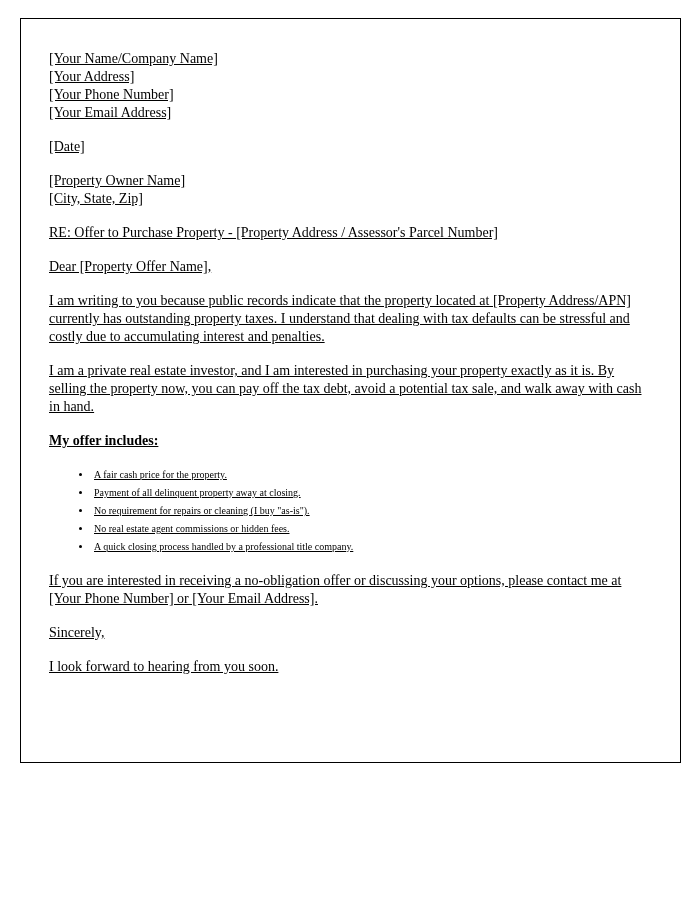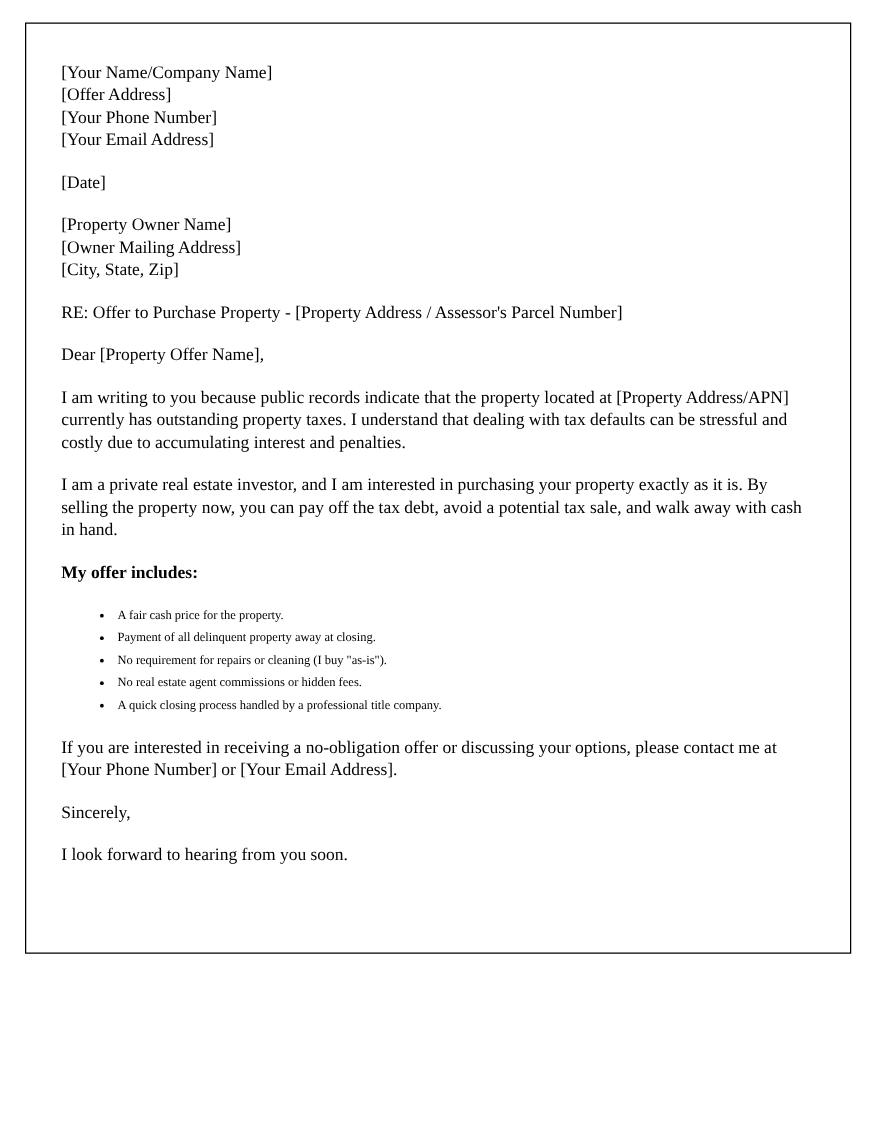--- a/index.html
+++ b/index.html
@@ -17,20 +17,21 @@
   .letter-frame {
     position: absolute;
     left: 20px;
     top: 18px;
     width: 661px;
     height: 745px;
     border: 1px solid #000000;
     box-sizing: border-box;
     padding: 31px 28px 0 28px;
     overflow: hidden;
+    text-decoration: underline;
   }
   .line {
     font-size: 14px;
     line-height: 18px;
     white-space: pre-wrap;
   }
   .block {
     margin: 0 0 16px 0;
   }
   .para {
@@ -52,32 +53,31 @@
     padding-left: 2px;
   }
 </style>
 </head>
 <body>
 
 <div class="letter-frame">
 
   <div class="block">
     <div class="line">[Your Name/Company Name]</div>
-    <div class="line">[Offer Address]</div>
+    <div class="line">[Your Address]</div>
     <div class="line">[Your Phone Number]</div>
     <div class="line">[Your Email Address]</div>
   </div>
 
   <div class="block">
     <div class="line">[Date]</div>
   </div>
 
   <div class="block">
     <div class="line">[Property Owner Name]</div>
-    <div class="line">[Owner Mailing Address]</div>
     <div class="line">[City, State, Zip]</div>
   </div>
 
   <p class="para">RE: Offer to Purchase Property - [Property Address / Assessor's Parcel Number]</p>
 
   <p class="para">Dear [Property Offer Name],</p>
 
   <p class="para">I am writing to you because public records indicate that the property located at [Property Address/APN] currently has outstanding property taxes. I understand that dealing with tax defaults can be stressful and costly due to accumulating interest and penalties.</p>
 
   <p class="para">I am a private real estate investor, and I am interested in purchasing your property exactly as it is. By selling the property now, you can pay off the tax debt, avoid a potential tax sale, and walk away with cash in hand.</p>

